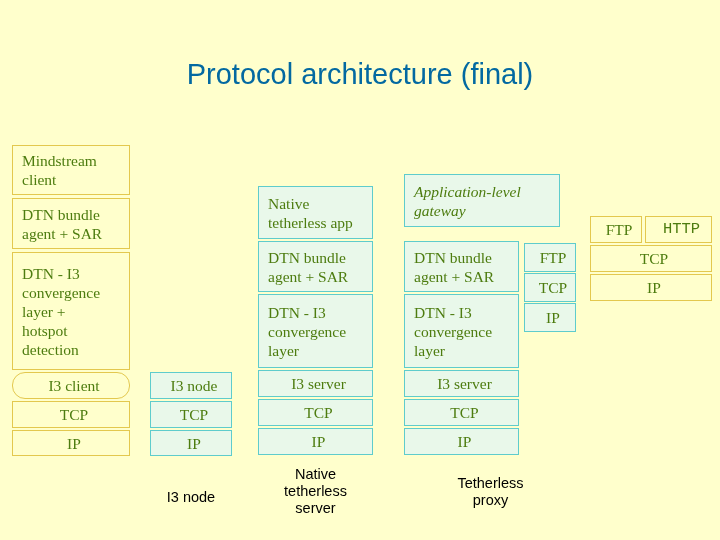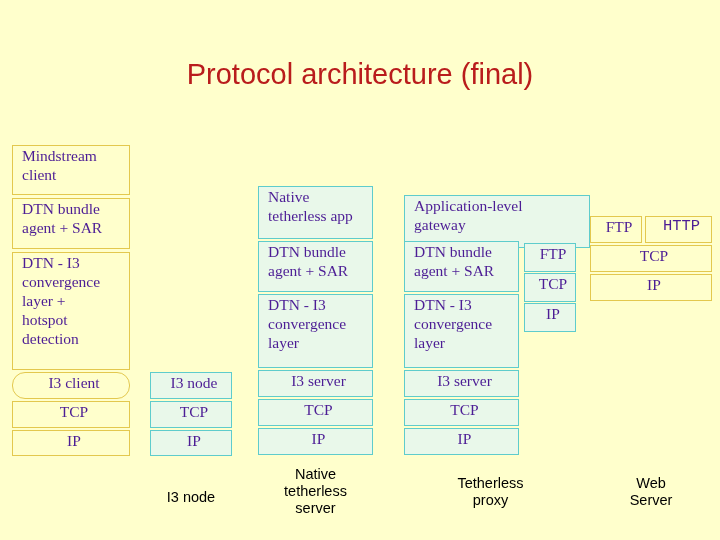--- a/index.html
+++ b/index.html
@@ -22,36 +22,37 @@
   }
   #slide-title {
     position: absolute;
     left: 0;
     top: 58px;
     width: 720px;
     text-align: center;
     font-family: "Liberation Sans", sans-serif;
     font-size: 29px;
     font-weight: normal;
-    color: #b91c1c;
+    color: #0369a1;
     letter-spacing: 0px;
     white-space: nowrap;
   }
   .stack {
     position: absolute;
   }
   .box {
     position: absolute;
     box-sizing: border-box;
     font-family: "Liberation Serif", serif;
-    color: #4c1d95;
+    color: #4d7c0f;
     font-size: 15.5px;
     line-height: 19px;
     display: flex;
     flex-direction: column;
+    justify-content: center;
     overflow: hidden;
   }
   .box .txt {
     display: block;
     width: 100%;
     white-space: pre-line;
   }
   
   .y {
     background: #ffffcc;
@@ -145,21 +146,21 @@
     </div>
     <div class="box g pad-center" style="left:258px; top:399px; width:115px; height:27px;">
       <span class="txt">TCP</span>
     </div>
     <div class="box g pad-center" style="left:258px; top:428px; width:115px; height:27px;">
       <span class="txt">IP</span>
     </div>
   </div>
 
   <div class="stack">
-    <div class="box g pad-left" style="left:404px; top:195px; width:186px; height:53px;">
+    <div class="box g pad-left" style="left:404px; top:174px; width:156px; height:53px;font-style:italic;">
       <span class="txt">Application-level
 gateway</span>
     </div>
     <div class="box g pad-left" style="left:404px; top:241px; width:115px; height:51px;">
       <span class="txt">DTN bundle
 agent + SAR</span>
     </div>
     <div class="box g pad-left" style="left:404px; top:294px; width:115px; height:74px;">
       <span class="txt">DTN - I3
 convergence
@@ -200,16 +201,14 @@
       <span class="txt">IP</span>
     </div>
   </div>
 
   <div class="node-label" style="left:150px; top:489px; width:82px;">I3 node</div>
   <div class="node-label" style="left:258px; top:466px; width:115px;">Native
 tetherless
 server</div>
   <div class="node-label" style="left:404px; top:475px; width:173px;">Tetherless
 proxy</div>
-  <div class="node-label" style="left:590px; top:475px; width:122px;">Web
-Server</div>
 
 </div>
 
 </body></html>

